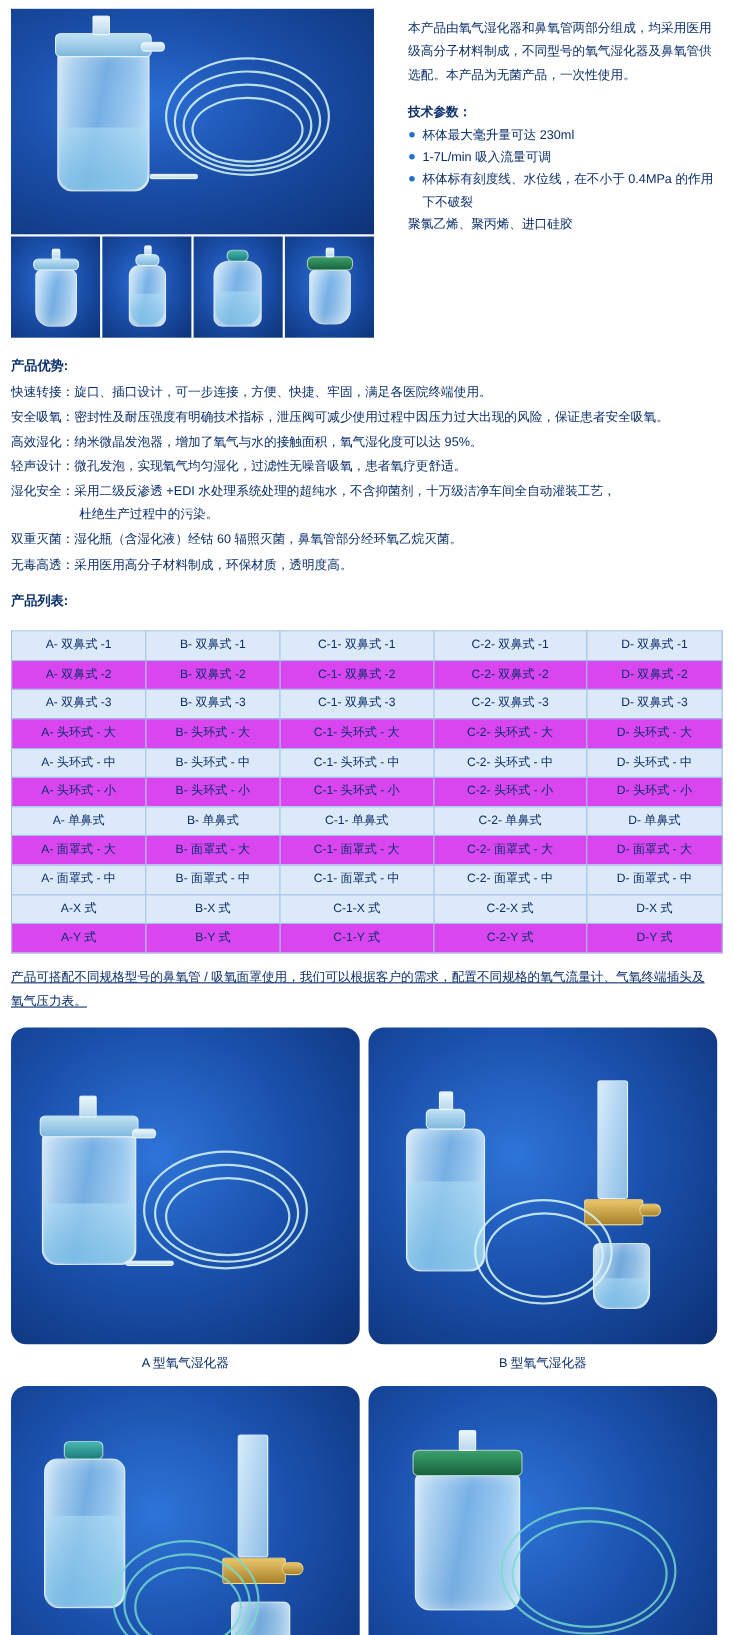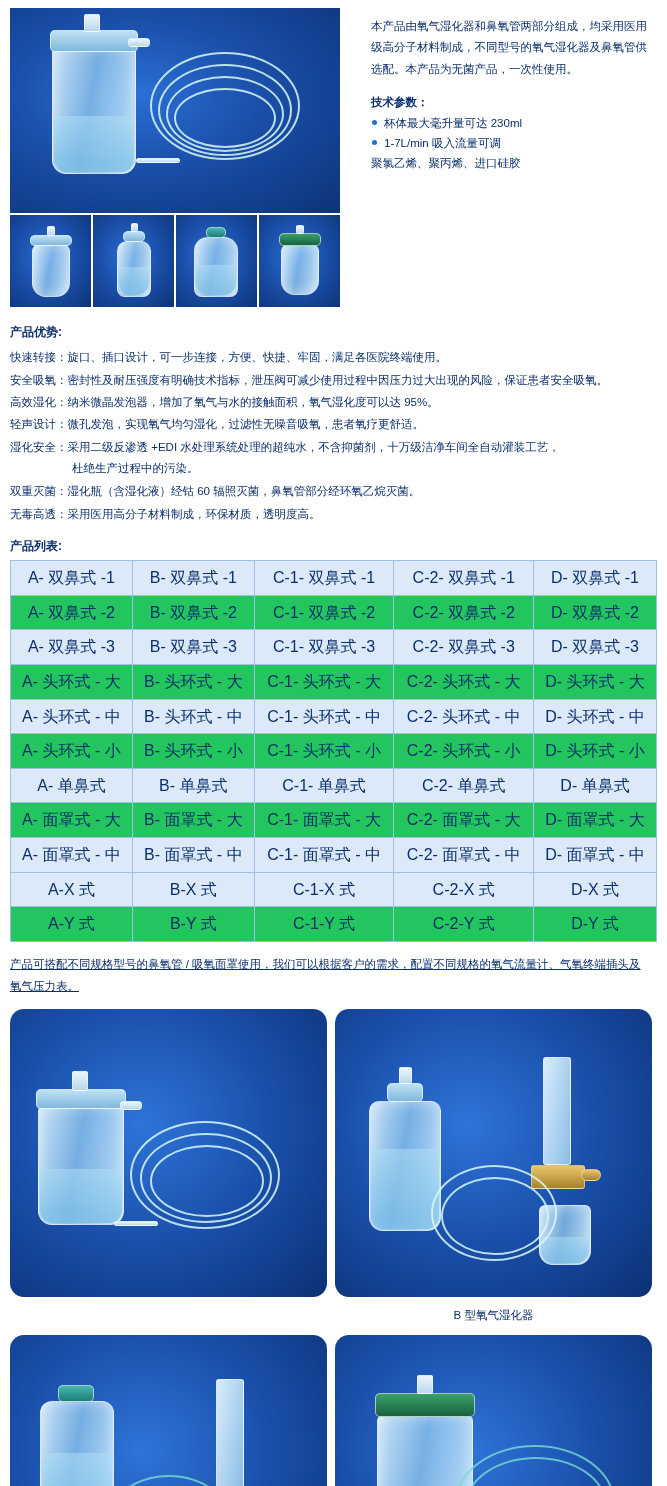--- a/index.html
+++ b/index.html
@@ -42,29 +42,29 @@
   .adv-wrap { padding: 16px 10px 0 10px; }
   .blk-title { font-weight: bold; font-size: 12px; margin-bottom: 4px; }
   .adv-row { display: flex; line-height: 1.95; }
   .adv-label { font-weight: normal; white-space: nowrap; flex: 0 0 auto; }
   .adv-text { flex: 1; }
   .adv-cont { padding-left: 62px; line-height: 1.9; }
 
   
   .tbl-wrap { padding: 12px 10px 0 10px; }
   table.plist {
-    width: 100%; border-collapse: collapse; margin-top: 4px;
-    font-size: 16px; color: #0b2f6b;
+    width: 100%; border-collapse: collapse; margin-top: 17px;
+    font-size: 11px; color: #0b2f6b;
   }
   table.plist td {
     border: 1px solid #9fc0e6; text-align: center;
     padding: 4px 2px; height: 21px; white-space: nowrap;
   }
   table.plist tr.alt td { background: #dbe9f8; }
-  table.plist tr.plain td { background: #22c55e; }
+  table.plist tr.plain td { background: #d946ef; }
 
   .note { padding: 12px 26px 0 10px; line-height: 1.9; text-decoration: underline; }
 
   
   .grid { display: flex; flex-wrap: wrap; gap: 8px; padding: 12px 10px 0 10px; }
   .cell { width: 317px; }
   .photo {
     width: 317px; height: 288px; border-radius: 14px; overflow: hidden;
     position: relative;
     background: radial-gradient(ellipse at 42% 40%, #2e74d8 0%, #1a50ab 48%, #0c3074 100%);
@@ -156,20 +156,21 @@
       </div>
     </div>
 
     <div class="top-right">
       <div class="intro">本产品由氧气湿化器和鼻氧管两部分组成，均采用医用级高分子材料制成，不同型号的氧气湿化器及鼻氧管供选配。本产品为无菌产品，一次性使用。</div>
 
       <div class="sec-h">技术参数：</div>
       <ul class="bullets">
         <li>杯体最大毫升量可达 230ml</li>
         <li>1-7L/min 吸入流量可调</li>
+        <li>杯体标有刻度线、水位线，在不小于 0.4MPa 的作用下不破裂</li>
       </ul>
 
       <div class="mat-text">聚氯乙烯、聚丙烯、进口硅胶</div>
     </div>
   </div>
 
   <div class="adv-wrap">
     <div class="blk-title">产品优势:</div>
 
     <div class="adv-row">
@@ -297,20 +298,21 @@
         <div class="bottle-body" style="left:28px;top:96px;width:86px;height:120px;"></div>
         <div class="water" style="left:30px;top:160px;width:82px;height:54px;"></div>
         <div class="cap-ring" style="left:26px;top:80px;width:90px;height:20px;"></div>
         <div class="nozzle" style="left:62px;top:62px;width:16px;height:20px;"></div>
         <div class="nozzle" style="left:110px;top:92px;width:22px;height:9px;border-radius:4px;"></div>
         <div class="tube" style="left:120px;top:112px;width:150px;height:108px;"></div>
         <div class="tube" style="left:130px;top:124px;width:132px;height:90px;"></div>
         <div class="tube" style="left:140px;top:136px;width:114px;height:72px;"></div>
         <div class="nozzle" style="left:104px;top:212px;width:44px;height:5px;border-radius:3px;"></div>
       </div>
+      <div class="cap">A 型氧气湿化器</div>
     </div>
 
     <div class="cell">
       <div class="photo">
         <div class="bottle-body" style="left:34px;top:92px;width:72px;height:130px;border-radius:10px 10px 14px 14px;"></div>
         <div class="water" style="left:36px;top:140px;width:68px;height:80px;"></div>
         <div class="cap-ring" style="left:52px;top:74px;width:36px;height:19px;"></div>
         <div class="nozzle" style="left:64px;top:58px;width:13px;height:17px;"></div>
         <div class="flowmeter" style="left:208px;top:48px;width:28px;height:108px;"></div>
         <div class="brass" style="left:196px;top:156px;width:54px;height:24px;"></div>

